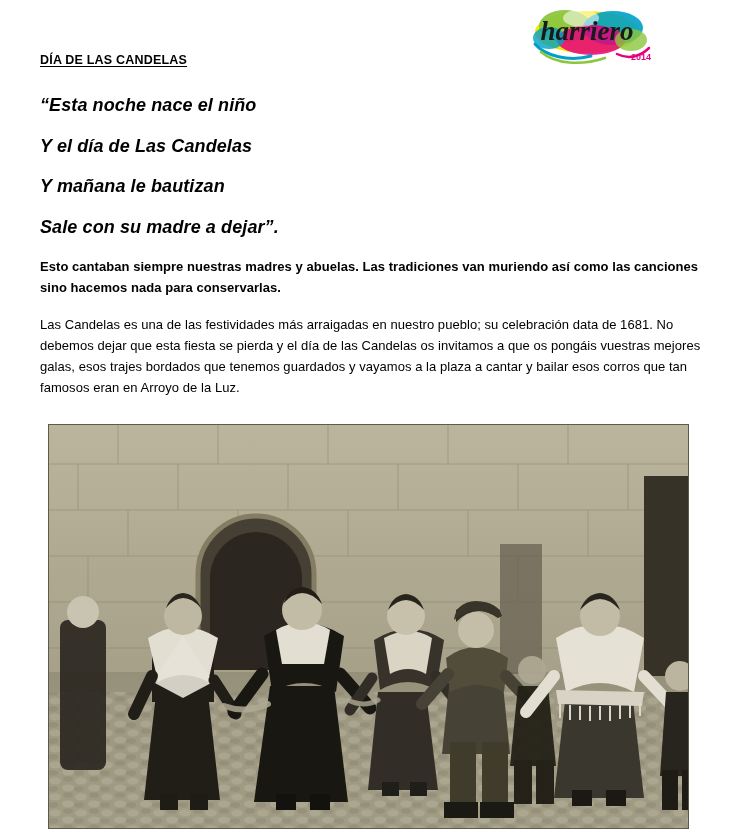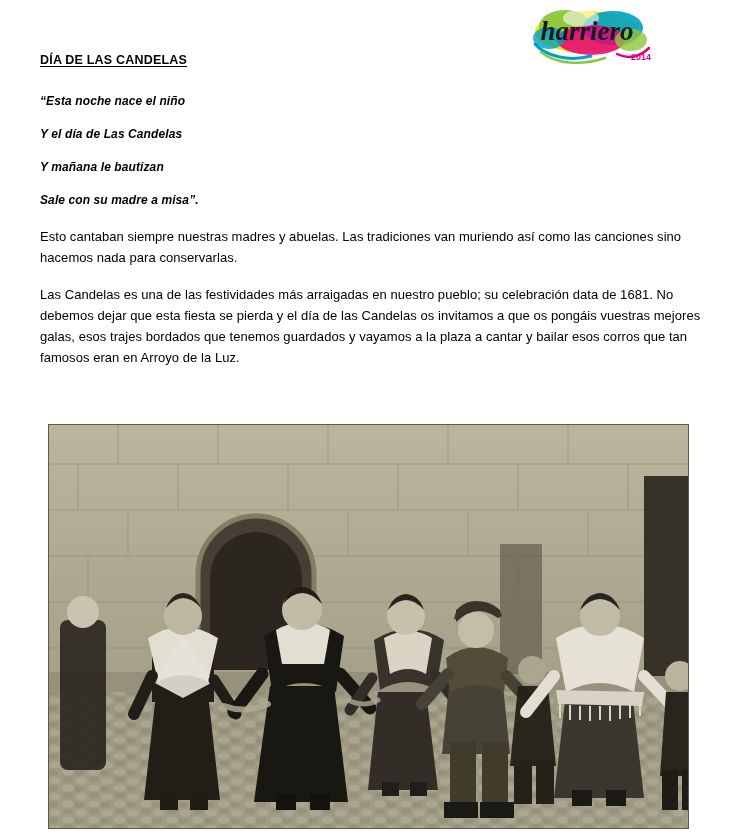--- a/index.html
+++ b/index.html
@@ -45,37 +45,37 @@
     font-size: 12.5px;
     font-weight: bold;
     letter-spacing: 0.2px;
     text-decoration: underline;
     text-underline-offset: 2px;
     margin: 0 0 26px 0;
     line-height: 1.3;
   }
 
   .verse {
-    font-size: 12px;
+    font-size: 18px;
     font-weight: bold;
     font-style: italic;
     margin: 4px 0 18px 0;
     line-height: 1.25;
     letter-spacing: 0.1px;
   }
   .verse:first-of-type { margin-top: 4px; }
 
   .para {
     font-size: 13px;
     line-height: 1.62;
     margin: 0 0 16px 0;
     text-align: left;
     letter-spacing: 0.05px;
   }
-  .para.first { margin-top: 13px; }
+  .para.first { margin-top: 13px; font-weight: bold; }
 
   
   .photo {
     position: absolute;
     left: 48px;
     top: 424px;
     width: 641px;
     height: 405px;
     overflow: hidden;
     background: #8d8b79;
@@ -107,21 +107,21 @@
     </svg>
   </div>
 
   <div class="content">
 
     <h1 class="doc-title">DÍA DE LAS CANDELAS</h1>
 
     <p class="verse">“Esta noche nace el niño</p>
     <p class="verse">Y el día de Las Candelas</p>
     <p class="verse">Y mañana le bautizan</p>
-    <p class="verse">Sale con su madre a misa”.</p>
+    <p class="verse">Sale con su madre a dejar”.</p>
 
     <p class="para first">Esto cantaban siempre nuestras madres y abuelas. Las tradiciones van muriendo así como las canciones sino hacemos nada para conservarlas.</p>
     <p class="para">Las Candelas es una de las festividades más arraigadas en nuestro pueblo; su celebración data de 1681. No debemos dejar que esta fiesta se pierda y el día de las Candelas os invitamos a que os pongáis vuestras mejores galas, esos trajes bordados que tenemos guardados y vayamos a la plaza a cantar y bailar esos corros que tan famosos eran en Arroyo de la Luz.</p>
 
   </div>
 
   <div class="photo">
     <svg width="641" height="405" viewBox="0 0 641 405">
       <defs>
         <linearGradient id="gWall" x1="0" y1="0" x2="0" y2="1">

